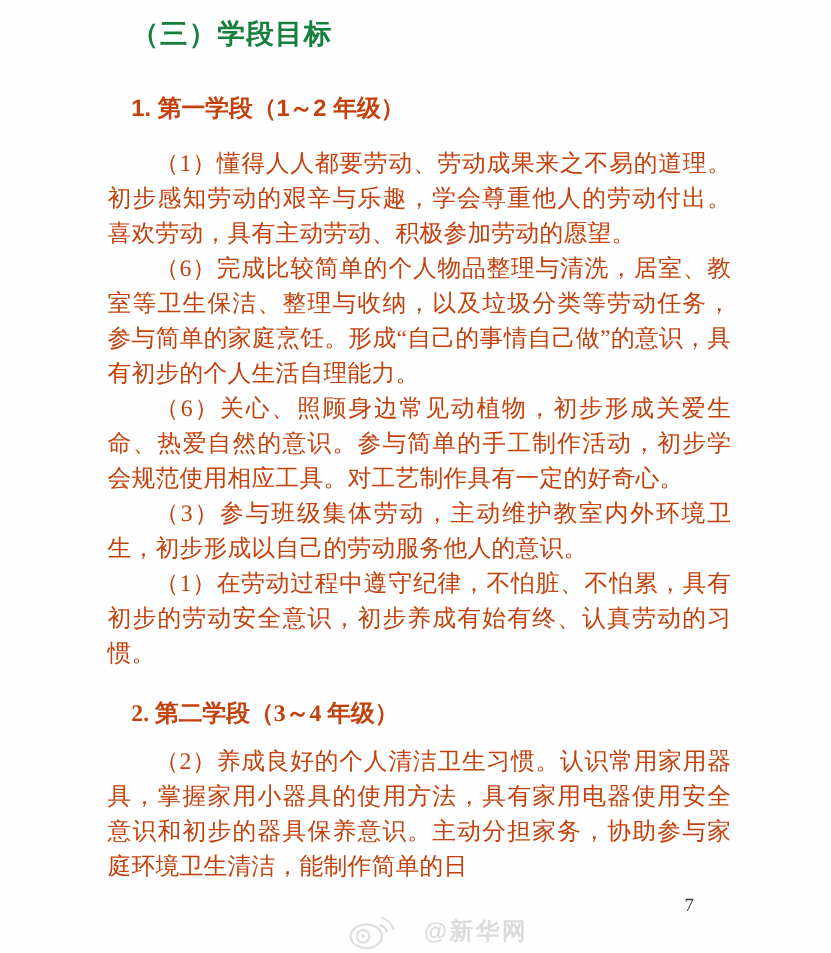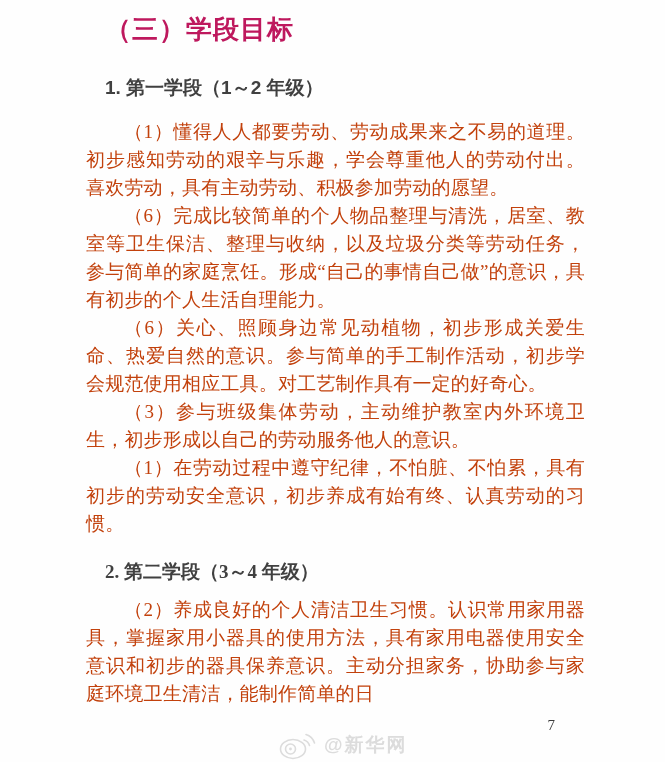--- a/index.html
+++ b/index.html
@@ -13,33 +13,33 @@
     height: 762px;
     background: #fefefe;
     box-sizing: border-box;
     padding: 14px 80px 0 86px;
     overflow: hidden;
     font-family: "Liberation Serif", "DejaVu Serif", serif;
     color: #2e2e2e;
   }
   .doc-title {
     margin: 0 0 0 19px;
-    font-size: 26px;
+    font-size: 22px;
     line-height: 30px;
     font-weight: bold;
-    color: #be185d;
-    font-family: Liberation Sans, sans-serif;
+    color: #15803d;
+    font-family: Liberation Mono, monospace;
     letter-spacing: 1px;
   }
   .section-heading {
     margin: 32px 0 18px 19px;
     font-size: 19px;
     line-height: 24px;
     font-weight: bold;
-    color: #404040;
+    color: #c2410c;
     font-family: "Liberation Sans", "DejaVu Sans", sans-serif;
   }
   .section-heading.second {
     margin-top: 22px;
     margin-bottom: 12px;
     font-family: Liberation Serif, serif;
   }
   .body-para {
     margin: 0;
     font-size: 19px;
@@ -56,21 +56,21 @@
     font-size: 15px;
     color: #3a3a3a;
     font-family: "Liberation Serif", "DejaVu Serif", serif;
   }
   .watermark {
     position: absolute;
     left: 278px;
     bottom: 2px;
     display: flex;
     align-items: center;
-    gap: 6px;
+    gap: 21px;
     color: #d9d9d9;
     user-select: none;
   }
   .watermark .wm-icon {
     display: inline-flex;
     width: 40px;
     height: 30px;
   }
   .watermark .wm-text {
     font-size: 19px;

